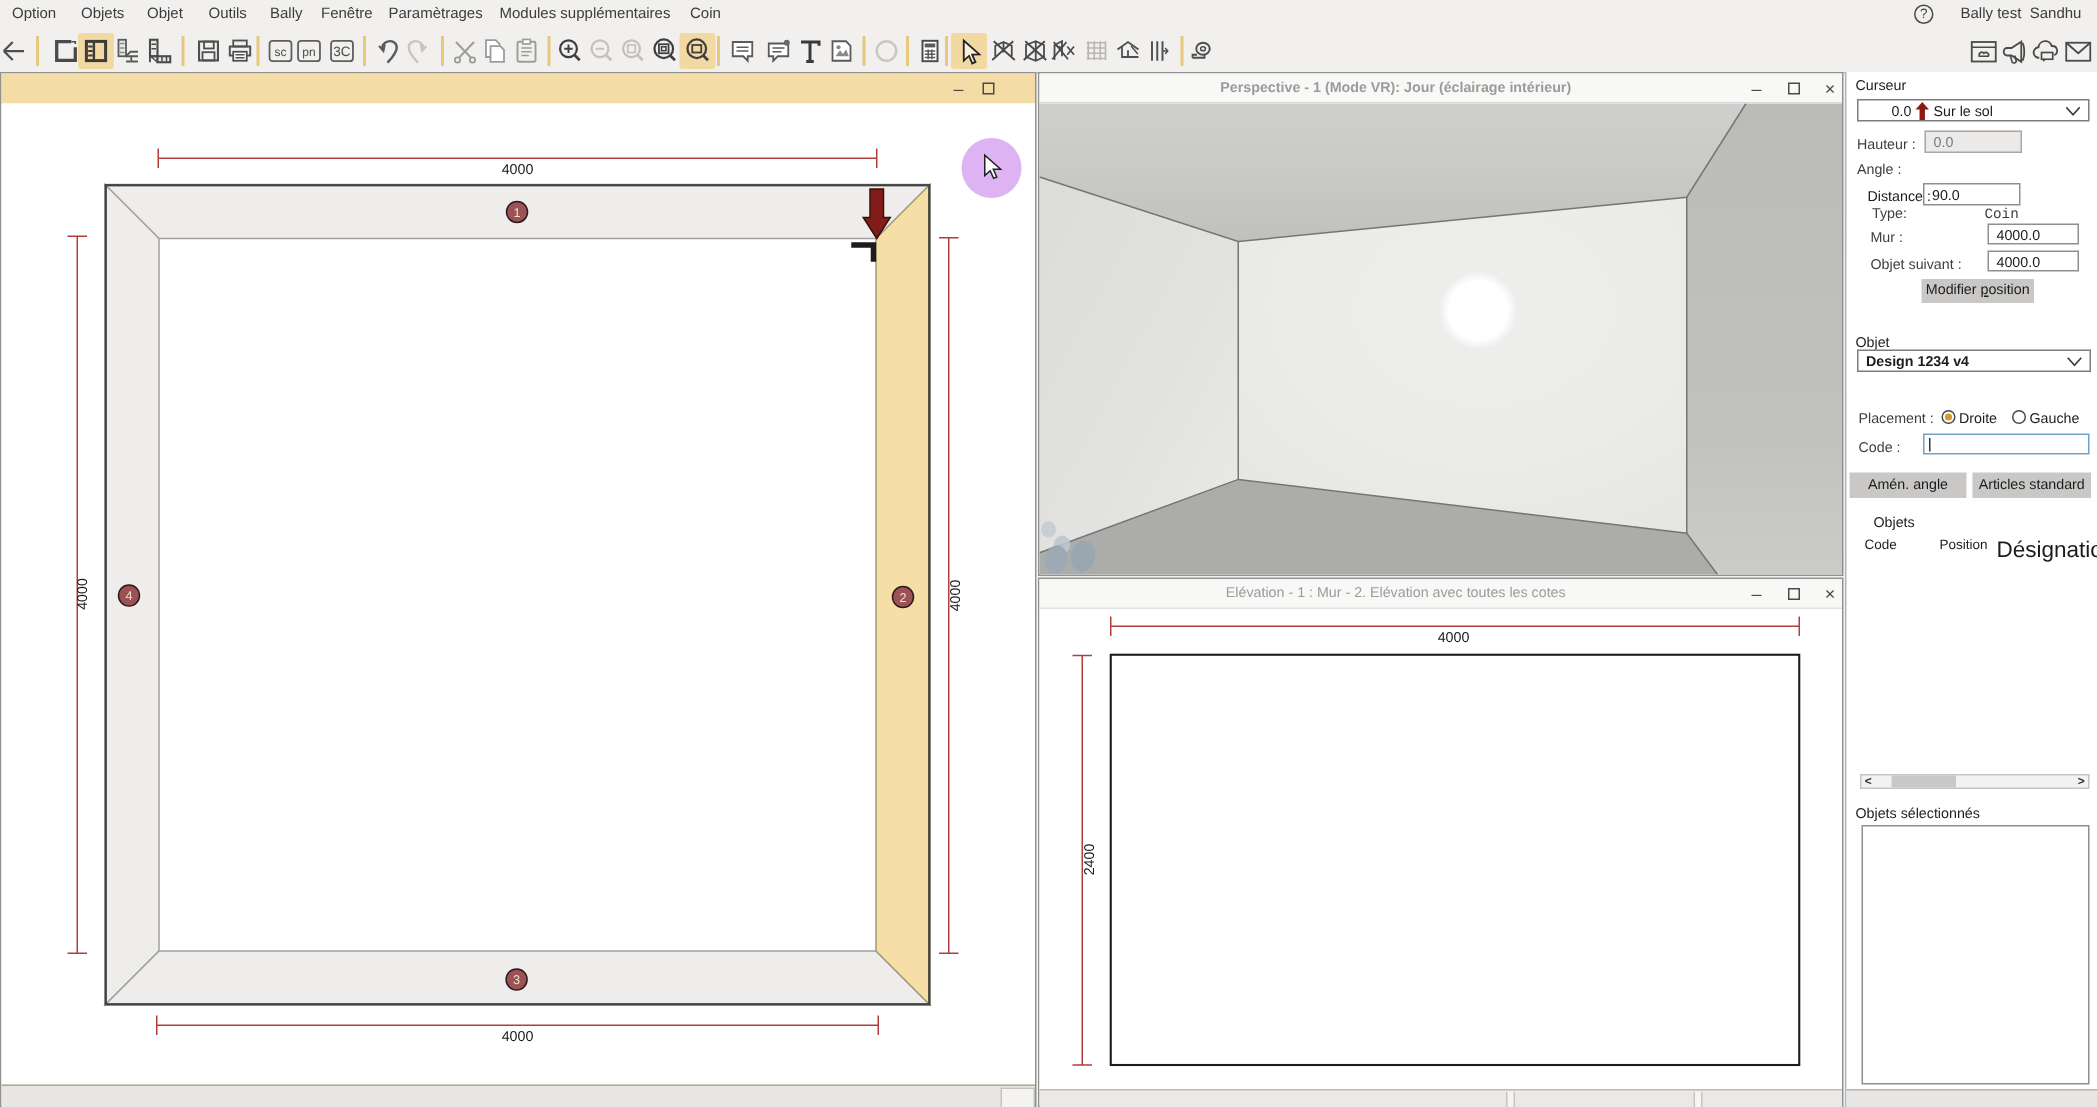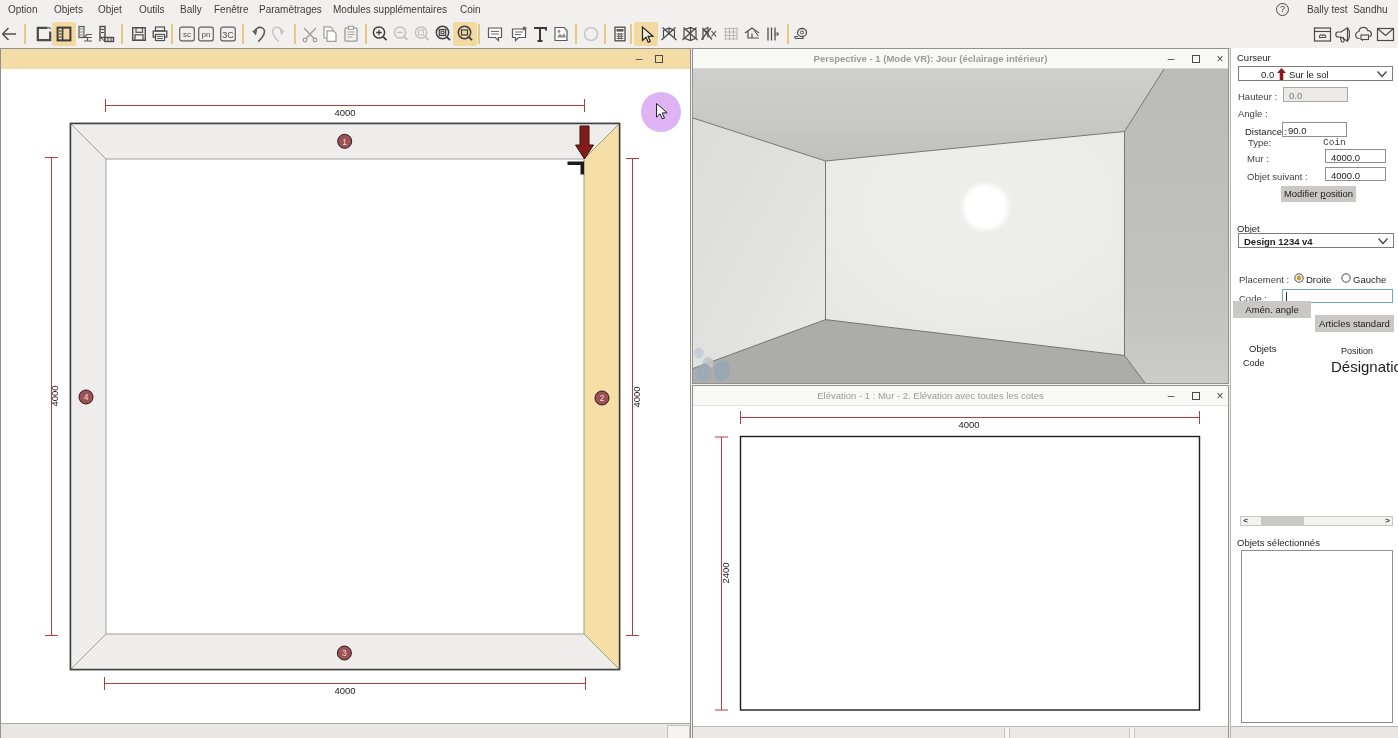--- a/index.html
+++ b/index.html
@@ -480,25 +480,25 @@
     </svg>
   <div class="lbl" style="left:75px;top:226px;color:#1c1c1c;">Droite</div>
   <svg style="position:absolute;left:110px;top:225px;" width="10" height="10" viewBox="0 0 10 10">
       <circle cx="5" cy="5" r="4.2" fill="#fff" stroke="#4a4a4a"></circle>
     </svg>
   <div class="lbl" style="left:122px;top:226px;color:#1c1c1c;">Gauche</div>
   <div class="lbl" style="left:8px;top:245px;">Code :</div>
   <div class="fld" style="left:51px;top:241px;width:111px;height:14px;border-color:#6fa3c8;">
     <div style="position:absolute;left:3px;top:2px;width:1px;height:9px;background:#333;"></div>
   </div>
-  <div class="btn" style="left:2px;top:253px;width:78px;height:17px;line-height:17px;">Amén. angle</div>
+  <div class="btn" style="left:2px;top:267px;width:78px;height:17px;line-height:17px;">Amén. angle</div>
   <div class="btn" style="left:84px;top:267px;width:79px;height:17px;line-height:17px;">Articles standard</div>
   <div class="lbl bld" style="left:6px;top:295px;margin-left:12px;">Objets</div>
   <div class="lbl bld" style="left:12px;top:310px;font-size:9px;">Code</div>
-  <div class="lbl bld" style="left:62px;top:298px;font-size:9px;margin-left:48px;">Position</div>
+  <div class="lbl bld" style="left:62px;top:310px;font-size:9px;">Position</div>
   <div class="lbl bld" style="left:100px;top:310px;font-size:15px;">Désignation</div>
   <div class="abs" style="left:9px;top:468px;width:153px;height:10px;background:#f2f2f1;border:1px solid #c6c5c3;box-sizing:border-box;">
     <div style="position:absolute;left:0px;top:0px;width:9px;height:8px;font-size:8px;line-height:8px;text-align:center;color:#333;font-weight:bold;">&lt;</div>
     <div style="position:absolute;left:20px;top:0px;width:43px;height:8px;background:#c9c8c7;"></div>
     <div style="position:absolute;right:0px;top:0px;width:9px;height:8px;font-size:8px;line-height:8px;text-align:center;color:#333;font-weight:bold;">&gt;</div>
   </div>
   <div class="lbl bld" style="left:6px;top:489px;">Objets sélectionnés</div>
   <div class="abs" style="left:10px;top:502px;width:152px;height:173px;background:#fff;border:1px solid #8f8f8f;box-sizing:border-box;"></div>
   <div class="abs" style="left:0;top:678px;width:168px;height:12px;background:#e8e7e5;border-top:1px solid #b5b4b2;"></div>
 </div>

